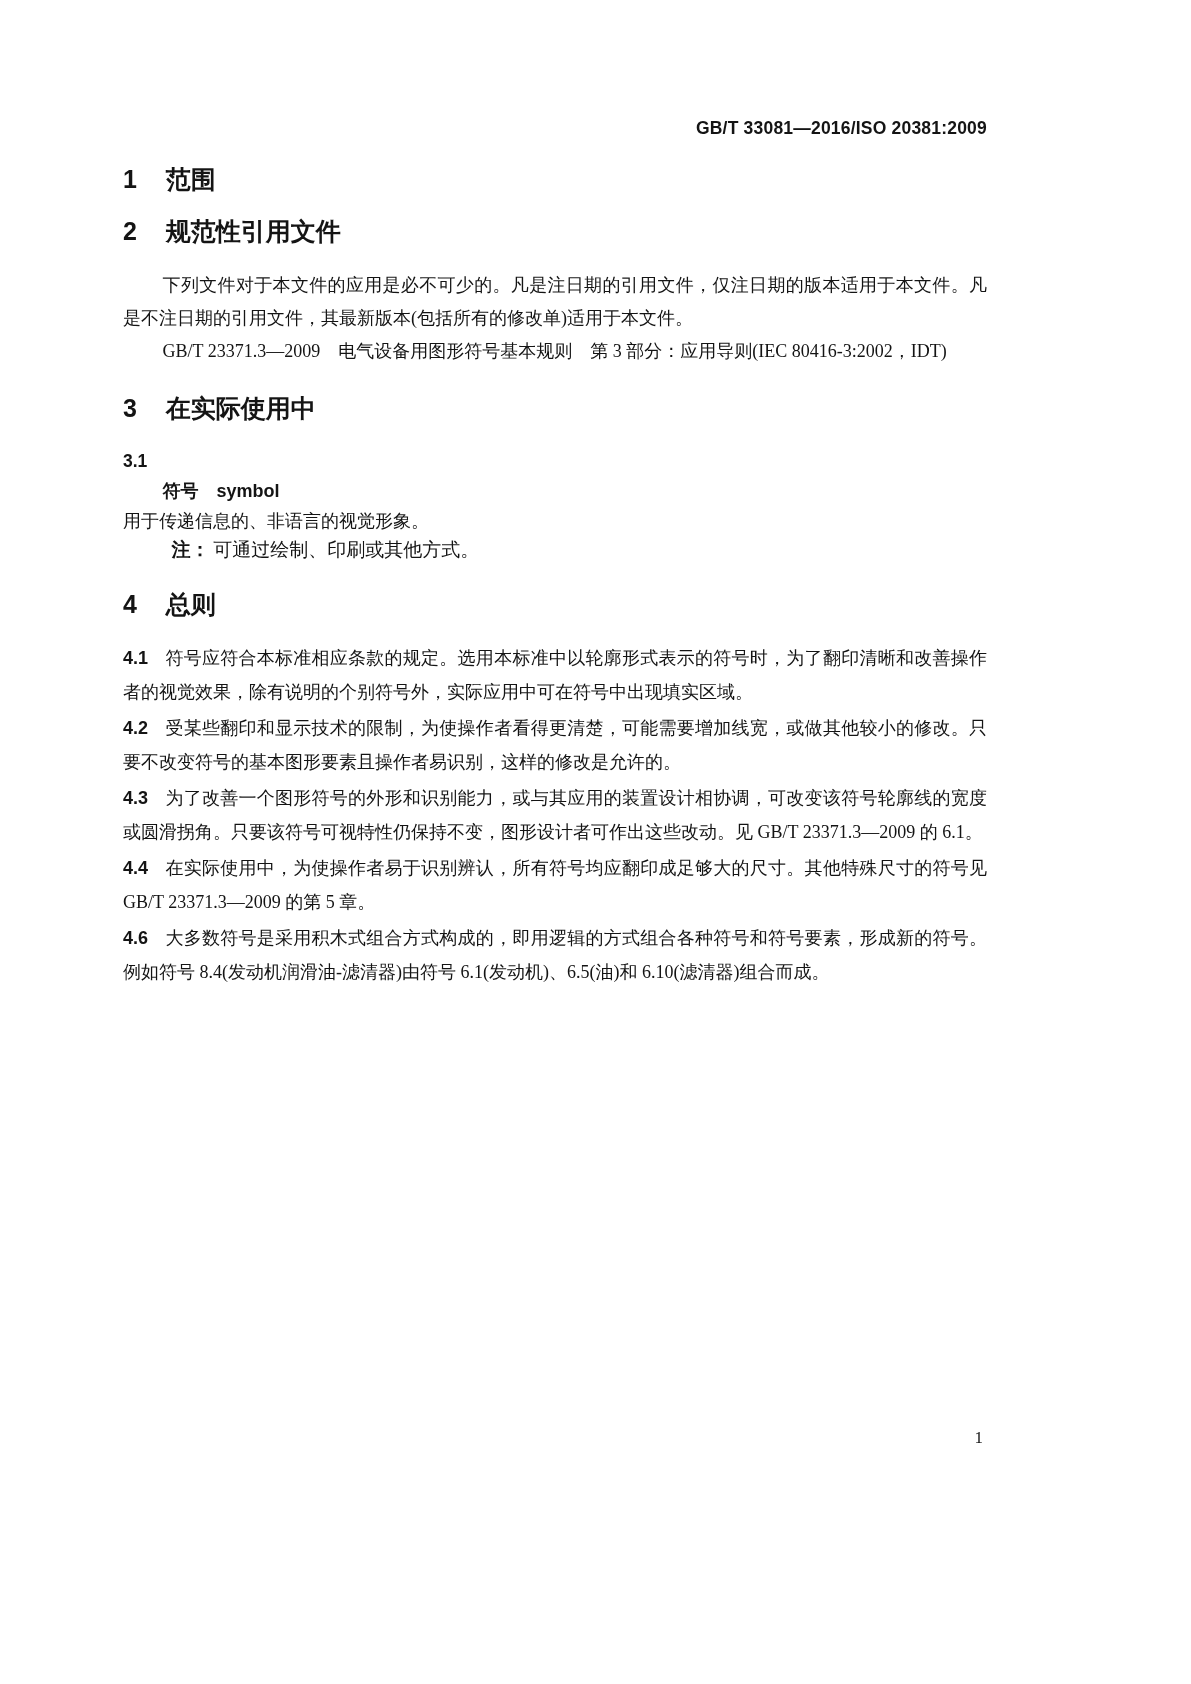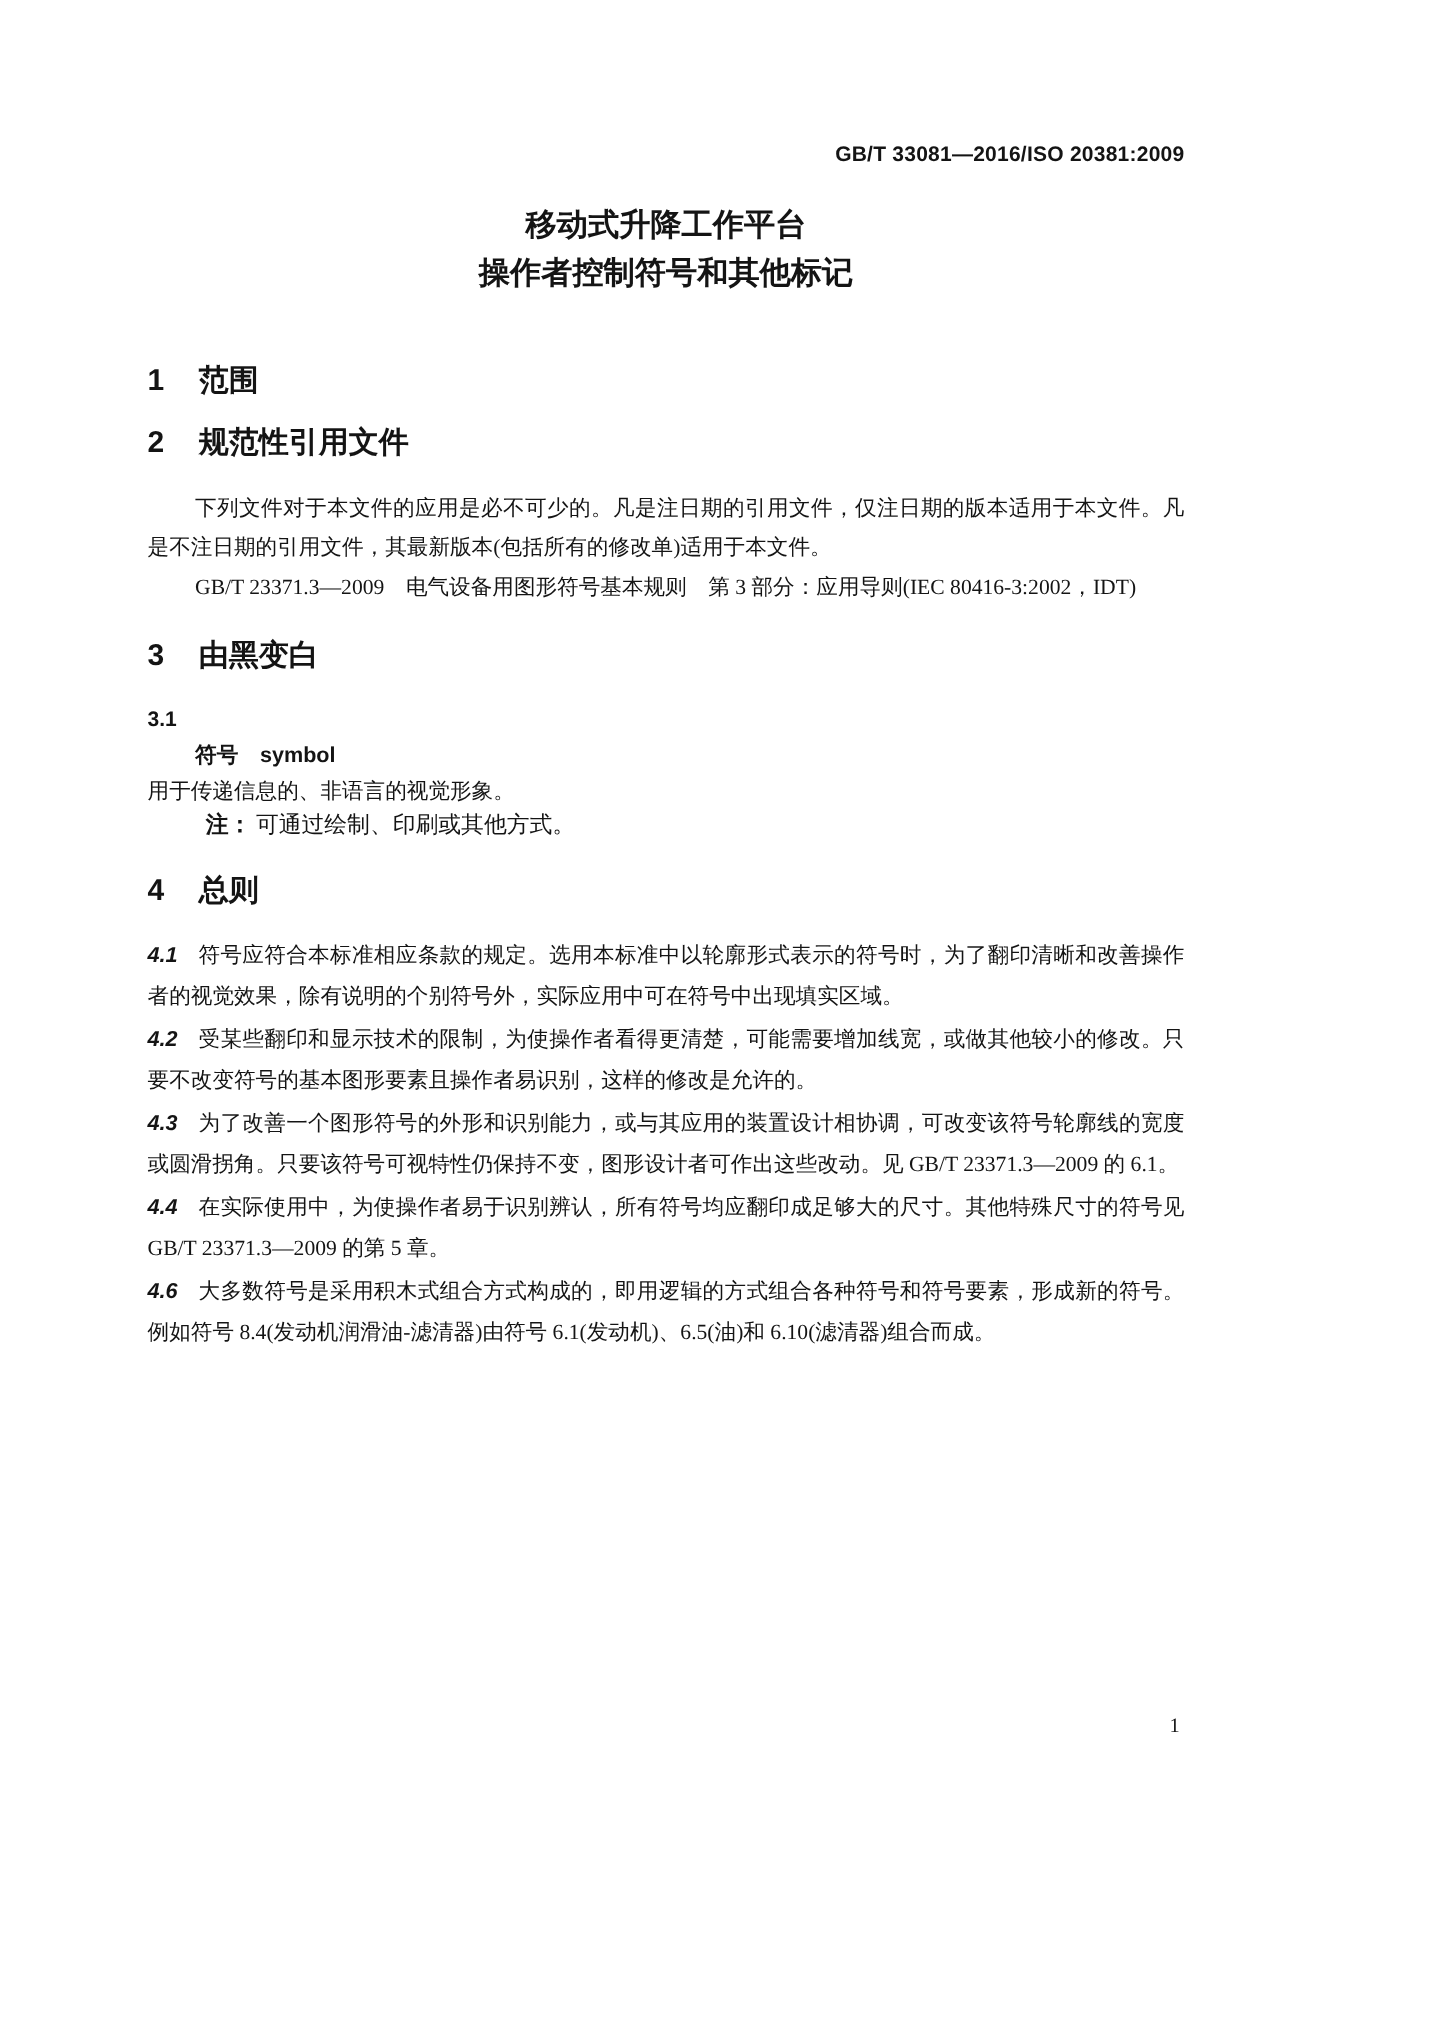--- a/index.html
+++ b/index.html
@@ -80,50 +80,45 @@
     font-size: 18px;
     line-height: 33.5px;
     text-align: justify;
     margin-top: 3px;
   }
   .cnum {
     font-family: "Liberation Sans", "DejaVu Sans", sans-serif;
     font-weight: bold;
     font-size: 18px;
     margin-right: 0.95em;
-    font-style: italic;
   }
   .page-number {
     position: absolute;
     top: 1428px;
     right: 208px;
     font-size: 17px;
     line-height: 20px;
   }
 </style>
 </head>
 <body>
 
 <div class="page">
   <div class="content">
 
     <div class="doc-number">GB/T 33081—2016/ISO 20381:2009</div>
 
-    <h1 class="doc-title">
-      <span>移动式升降工作平台</span>
-      <span>操作者控制符号和其他标记</span>
-    </h1>
 
     <h2 class="sec-heading"><span class="sec-num">1</span><span>范围</span></h2>
 
     <h2 class="sec-heading"><span class="sec-num">2</span><span>规范性引用文件</span></h2>
     <p class="body indent">下列文件对于本文件的应用是必不可少的。凡是注日期的引用文件，仅注日期的版本适用于本文件。凡是不注日期的引用文件，其最新版本(包括所有的修改单)适用于本文件。</p>
     <p class="body indent">GB/T 23371.3—2009　电气设备用图形符号基本规则　第 3 部分：应用导则(IEC 80416-3:2002，IDT)</p>
 
-    <h2 class="sec-heading"><span class="sec-num">3</span><span>由黑变白</span></h2>
+    <h2 class="sec-heading"><span class="sec-num">3</span><span>在实际使用中</span></h2>
     <div class="terms">
       <p class="term-num">3.1</p>
       <p class="term-line"><span class="term-zh">符号</span><span class="term-en">symbol</span></p>
       <p class="body">用于传递信息的、非语言的视觉形象。</p>
       <p class="note"><span class="note-label">注：</span><span>可通过绘制、印刷或其他方式。</span></p>
     </div>
 
     <h2 class="sec-heading"><span class="sec-num">4</span><span>总则</span></h2>
 
     <p class="clause"><span class="cnum">4.1</span><span>符号应符合本标准相应条款的规定。选用本标准中以轮廓形式表示的符号时，为了翻印清晰和改善操作者的视觉效果，除有说明的个别符号外，实际应用中可在符号中出现填实区域。</span></p>

